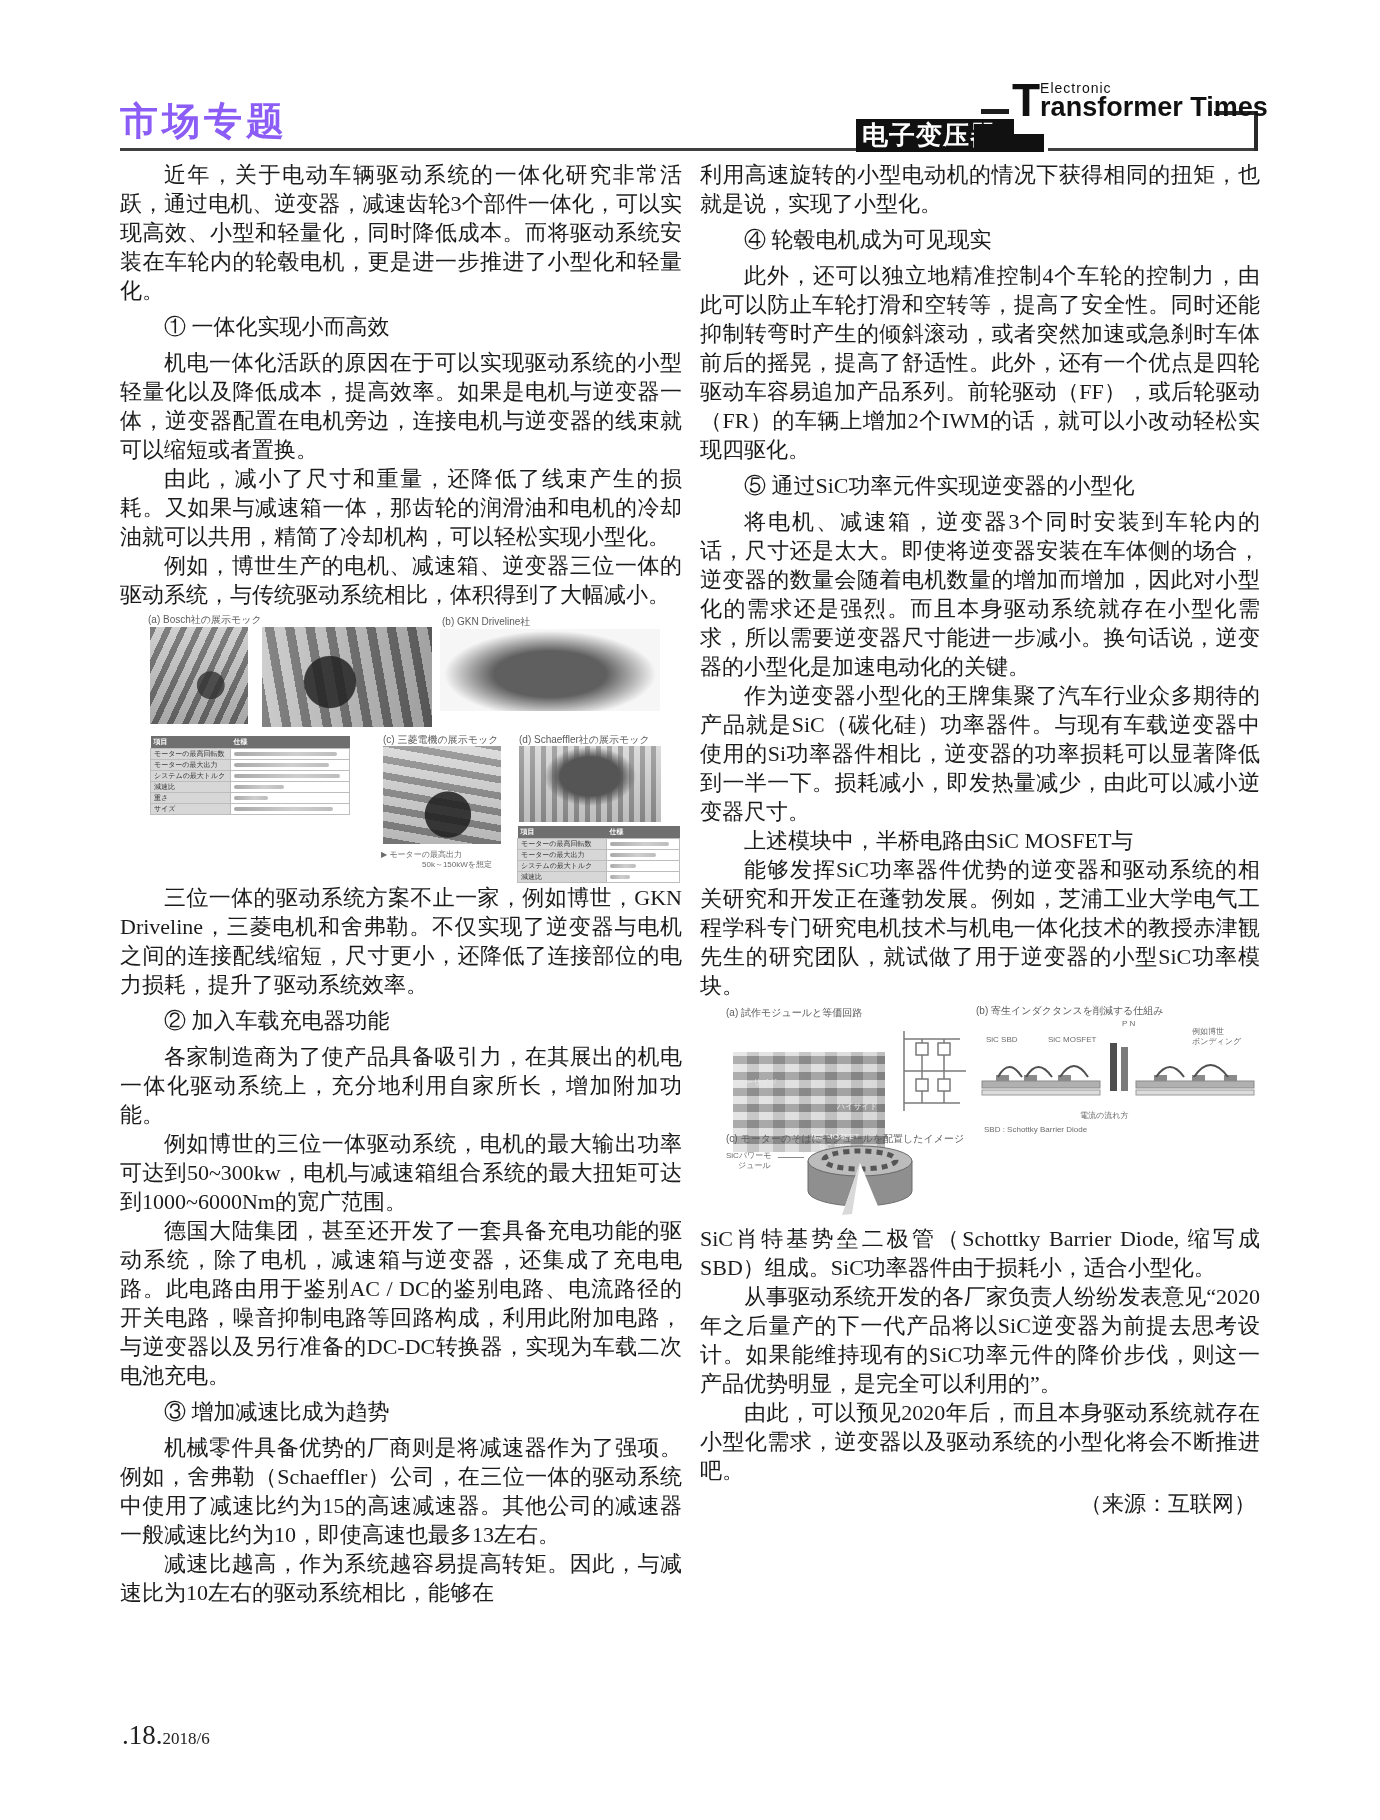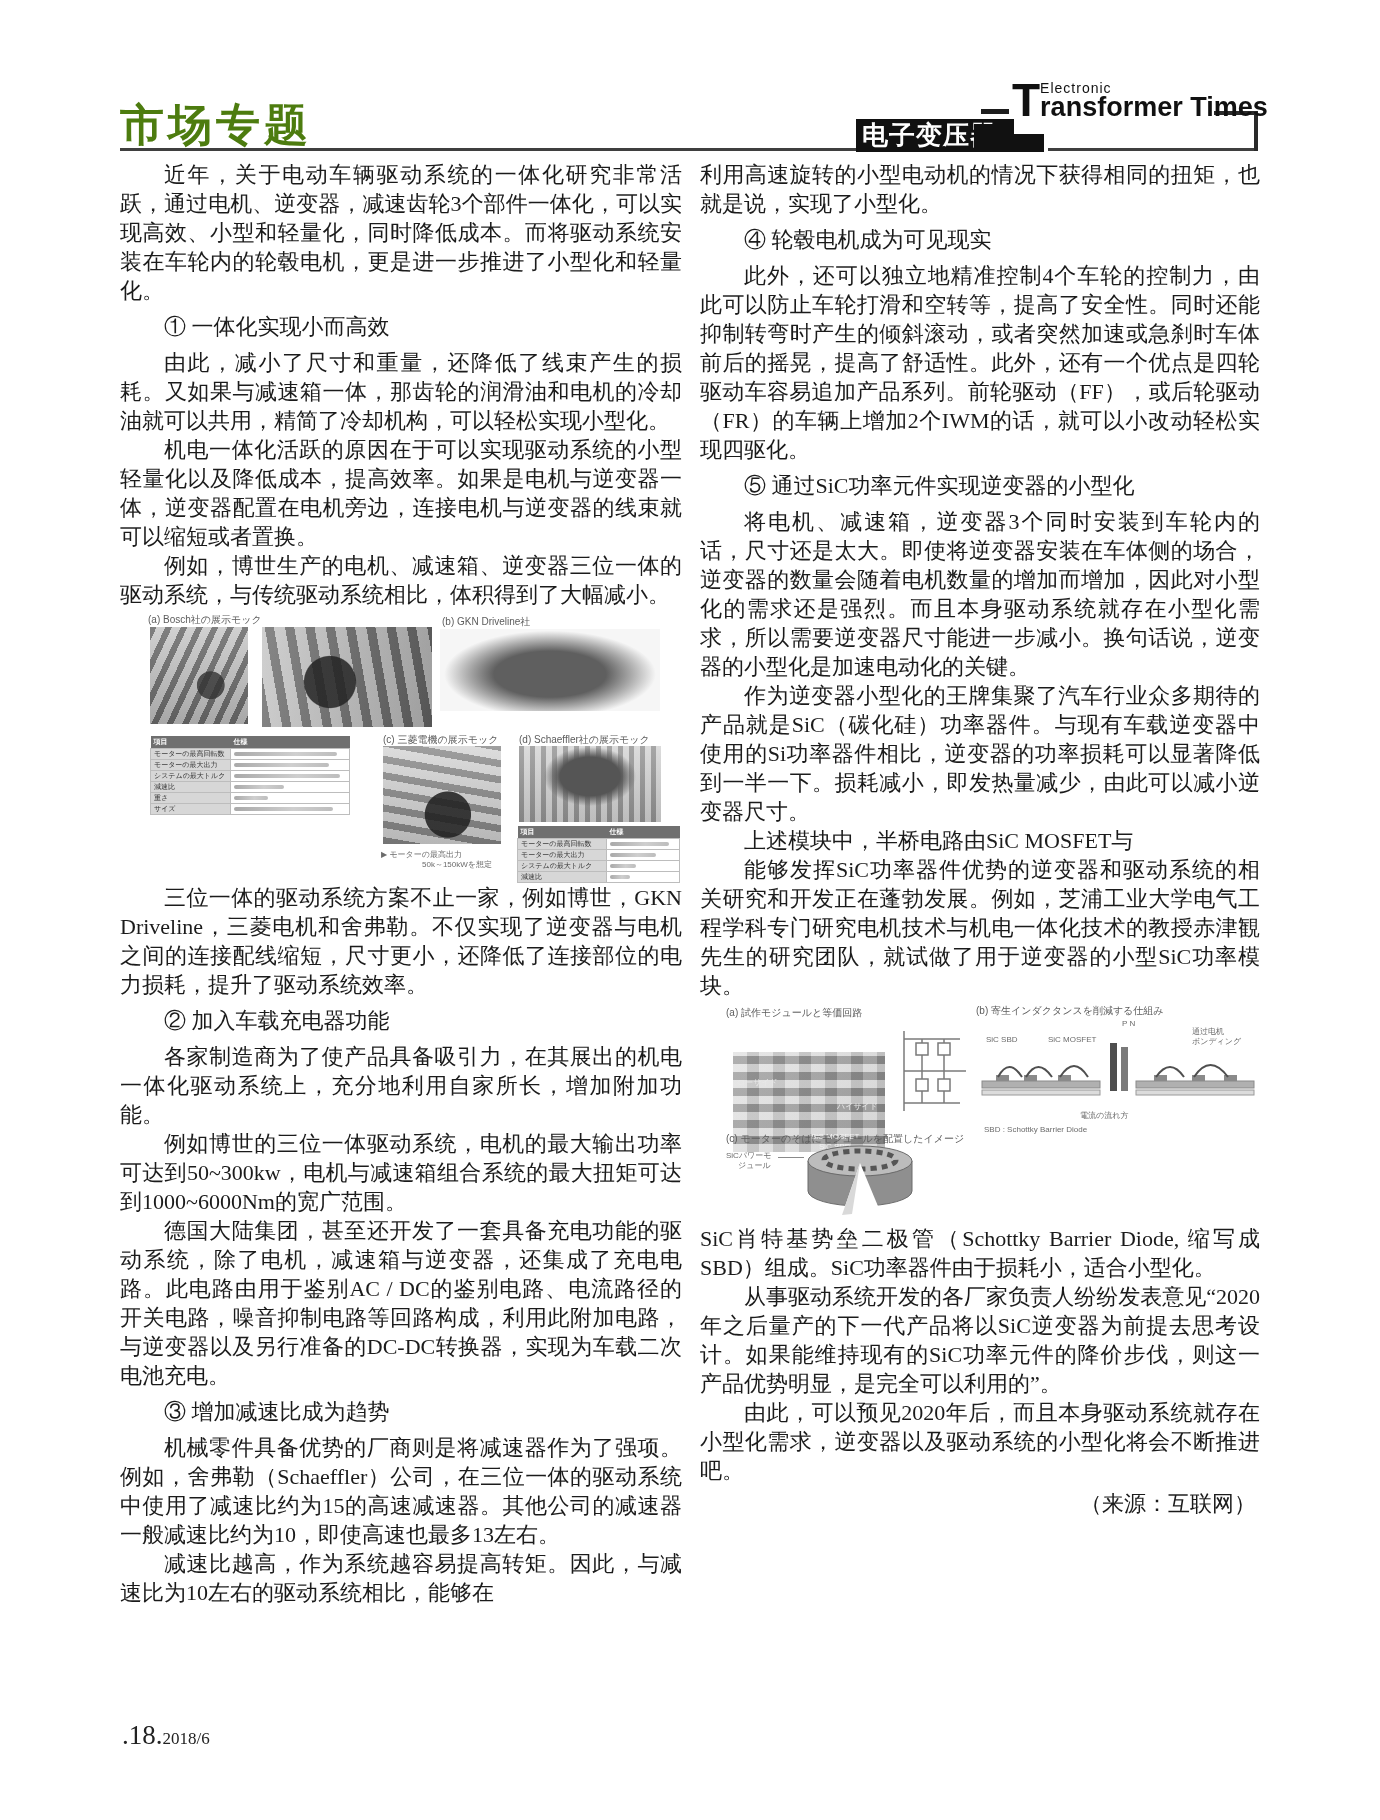--- a/index.html
+++ b/index.html
@@ -5,21 +5,21 @@
   html,body{margin:0;padding:0;}
   body{
     position:relative;width:1380px;height:1820px;background:#ffffff;
     overflow:hidden;
     font-family:"Liberation Serif","DejaVu Serif",serif;color:#1b1b1b;
   }
   
   .section-title{
     position:absolute;left:120px;top:96px;
     font-family:"Liberation Sans","DejaVu Sans",sans-serif;
-    font-size:44px;font-weight:900;letter-spacing:4px;color:#4d7c0f;
+    font-size:38px;font-weight:900;letter-spacing:4px;color:#8b5cf6;
   }
   .hrule{position:absolute;height:3px;background:#3f3f3f;}
   #rule-left{left:120px;top:148px;width:737px;}
   #rule-right{left:1048px;top:148px;width:210px;}
   #corner-h{left:1214px;top:111px;width:44px;height:4px;background:#2a2a2a;position:absolute;}
   #corner-v{left:1254px;top:111px;width:4px;height:40px;background:#2a2a2a;position:absolute;}
   #logo-dash{left:981px;top:109px;width:28px;height:5px;background:#1d1d1d;position:absolute;}
   .logo-box{
     position:absolute;left:856px;top:119px;height:33px;background:#111;
     display:flex;align-items:center;padding:0 4px 0 6px;
@@ -126,22 +126,22 @@
 <div class="logo-en">
   <span class="bigT">T</span><span class="stack">
     <span class="sup">Electronic</span>
     <span class="rest">ransformer Times</span>
   </span>
 </div>
 
 <div class="col" id="col-left">
   <p>近年，关于电动车辆驱动系统的一体化研究非常活跃，通过电机、逆变器，减速齿轮3个部件一体化，可以实现高效、小型和轻量化，同时降低成本。而将驱动系统安装在车轮内的轮毂电机，更是进一步推进了小型化和轻量化。</p>
   <p class="head">① 一体化实现小而高效</p>
+  <p>机电一体化活跃的原因在于可以实现驱动系统的小型轻量化以及降低成本，提高效率。如果是电机与逆变器一体，逆变器配置在电机旁边，连接电机与逆变器的线束就可以缩短或者置换。</p>
   <p>由此，减小了尺寸和重量，还降低了线束产生的损耗。又如果与减速箱一体，那齿轮的润滑油和电机的冷却油就可以共用，精简了冷却机构，可以轻松实现小型化。</p>
-  <p>机电一体化活跃的原因在于可以实现驱动系统的小型轻量化以及降低成本，提高效率。如果是电机与逆变器一体，逆变器配置在电机旁边，连接电机与逆变器的线束就可以缩短或者置换。</p>
   <p>例如，博世生产的电机、减速箱、逆变器三位一体的驱动系统，与传统驱动系统相比，体积得到了大幅减小。</p>
 
   <div class="figure" id="fig1">
     <span class="cap" style="left:3px;top:0;">(a) Bosch社の展示モック</span>
     <span class="cap" style="left:297px;top:2px;">(b) GKN Driveline社</span>
     <div class="ph m1" style="left:5px;top:13px;width:98px;height:97px;"></div>
     <div class="ph m2" style="left:117px;top:13px;width:170px;height:100px;"></div>
     <div class="ph render" style="left:295px;top:15px;width:220px;height:82px;"></div>
 
     <table class="spec" id="table-a">
@@ -280,21 +280,21 @@
           <line x1="48" y1="66" x2="48" y2="78"></line>
         <line x1="64" y1="46" x2="70" y2="46"></line>
       </g>
     </svg>
 
     <span class="cap" style="left:276px;top:0;">(b) 寄生インダクタンスを削減する仕組み</span>
     <div style="position:absolute;left:276px;top:12px;width:284px;height:120px;">
       <span class="smlbl" style="left:10px;top:18px;">SiC SBD</span>
       <span class="smlbl" style="left:72px;top:18px;">SiC MOSFET</span>
       <span class="smlbl" style="left:146px;top:2px;">P  N</span>
-      <span class="smlbl" style="left:216px;top:10px;">通过电机</span>
+      <span class="smlbl" style="left:216px;top:10px;">例如博世</span>
       <span class="smlbl" style="left:216px;top:20px;">ボンディング</span>
       <svg style="position:absolute;left:0;top:12px;" width="284" height="78" viewBox="0 0 284 78">
         <rect x="6" y="52" width="118" height="7" fill="#b0b0b0" stroke="#8a8a8a"></rect>
         <rect x="6" y="61" width="118" height="5" fill="#dcdcdc" stroke="#9a9a9a"></rect>
         <rect x="160" y="52" width="118" height="7" fill="#b0b0b0" stroke="#8a8a8a"></rect>
         <rect x="160" y="61" width="118" height="5" fill="#dcdcdc" stroke="#9a9a9a"></rect>
         <rect x="134" y="14" width="7" height="48" fill="#4e4e4e"></rect>
         <rect x="145" y="18" width="7" height="44" fill="#7a7a7a"></rect>
         <rect x="20" y="46" width="13" height="6" fill="#8a8a8a"></rect>
         <rect x="48" y="46" width="13" height="6" fill="#8a8a8a"></rect>

